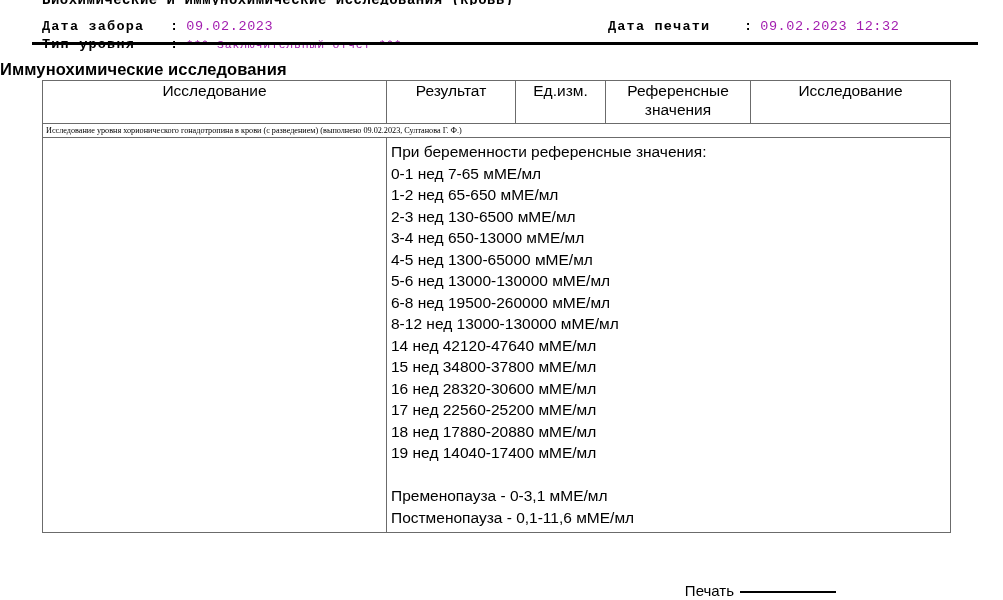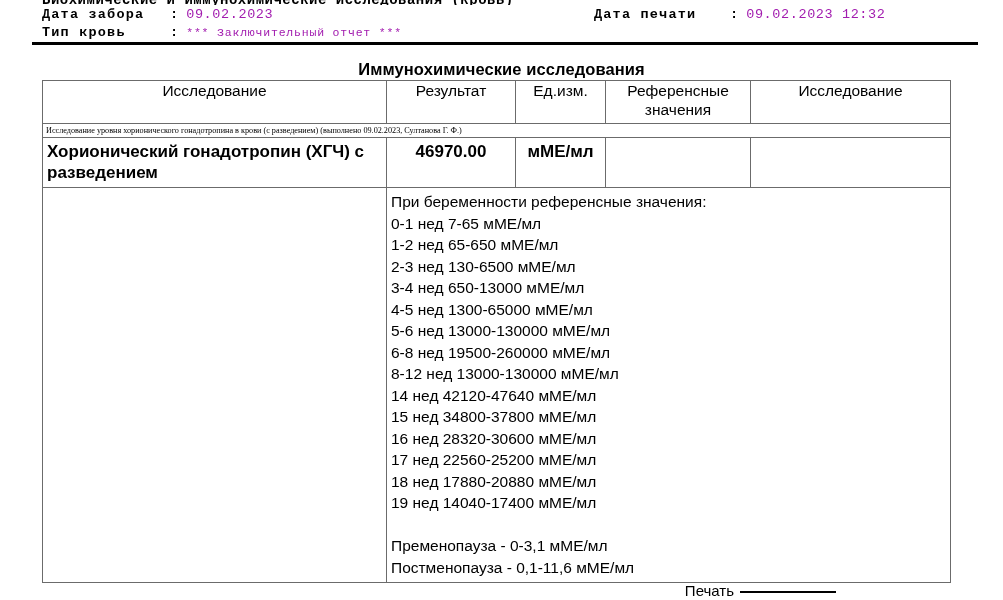--- a/index.html
+++ b/index.html
@@ -38,36 +38,37 @@
   }
   .hdr-row {
     position: absolute;
     white-space: nowrap;
     font-family: "Liberation Mono", monospace;
     font-size: 13.5px;
   }
   .hdr-label {
     font-weight: bold;
     letter-spacing: 1.2px;
+    margin-top: 12px;
   }
   .hdr-colon {
     font-weight: bold;
   }
   .hdr-value {
     font-weight: normal;
     color: #a21caf;
     letter-spacing: 0.6px;
   }
   .hdr-value.small {
     font-size: 11.5px;
     letter-spacing: 0.8px;
   }
   #hdr-sample-date { left: 42px; top: 7px; }
   #hdr-report-type { left: 42px; top: 25px; }
-  #hdr-print-date  { left: 594px; top: 7px; }
+  #hdr-print-date  { left: 608px; top: 7px; }
 
   .hdr-lbl-w {
     display: inline-block;
     width: 128px;
   }
   .hdr-lbl-w2 {
     display: inline-block;
     width: 136px;
   }
 
@@ -79,21 +80,21 @@
     height: 0;
     border-top: 3px solid #000;
   }
 
   
   .section-title {
     position: absolute;
     left: 0;
     top: 60px;
     width: 1003px;
-    text-align: center;
+    text-align: left;
     font-size: 16.5px;
     font-weight: bold;
     letter-spacing: 0.1px;
   }
 
   
   .report-table {
     position: absolute;
     left: 42px;
     top: 80px;
@@ -188,21 +189,21 @@
 <div class="doc-header">
 
   <div class="hdr-clip-line">Биохимические и иммунохимические исследования (кровь)</div>
 
   <div class="hdr-row" id="hdr-sample-date">
     <span class="hdr-label hdr-lbl-w">Дата забора</span><span class="hdr-colon">:</span>
     <span class="hdr-value">09.02.2023</span>
   </div>
 
   <div class="hdr-row" id="hdr-report-type">
-    <span class="hdr-label hdr-lbl-w">Тип кровь</span><span class="hdr-colon">:</span>
+    <span class="hdr-label hdr-lbl-w">Тип уровня</span><span class="hdr-colon">:</span>
     <span class="hdr-value small">*** Заключительный отчет ***</span>
   </div>
 
   <div class="hdr-row" id="hdr-print-date">
     <span class="hdr-label hdr-lbl-w2">Дата печати</span><span class="hdr-colon">:</span>
     <span class="hdr-value">09.02.2023 12:32</span>
   </div>
 
   <div class="hdr-rule"></div>
 </div>
@@ -230,27 +231,20 @@
     </tr>
   </thead>
 
   <tbody>
 
 
     <tr class="row-fine">
       <td colspan="5">Исследование уровня хорионического гонадотропина в крови (с разведением) (выполнено 09.02.2023, Султанова Г. Ф.)</td>
     </tr>
 
-    <tr class="row-result">
-      <td class="cell-study">Хорионический гонадотропин (ХГЧ) с разведением</td>
-      <td class="cell-result">46970.00</td>
-      <td class="cell-units">мМЕ/мл</td>
-      <td></td>
-      <td></td>
-    </tr>
 
     <tr class="row-refblock">
       <td></td>
       <td colspan="4">
         <div class="ref-text" id="ref-block-text">При беременности референсные значения:<br>0-1 нед 7-65 мМЕ/мл<br>1-2 нед 65-650 мМЕ/мл<br>2-3 нед 130-6500 мМЕ/мл<br>3-4 нед 650-13000 мМЕ/мл<br>4-5 нед 1300-65000 мМЕ/мл<br>5-6 нед 13000-130000 мМЕ/мл<br>6-8 нед 19500-260000 мМЕ/мл<br>8-12 нед 13000-130000 мМЕ/мл<br>14 нед 42120-47640 мМЕ/мл<br>15 нед 34800-37800 мМЕ/мл<br>16 нед 28320-30600 мМЕ/мл<br>17 нед 22560-25200 мМЕ/мл<br>18 нед 17880-20880 мМЕ/мл<br>19 нед 14040-17400 мМЕ/мл<br><br>Пременопауза - 0-3,1 мМЕ/мл<br>Постменопауза - 0,1-11,6 мМЕ/мл</div>
       </td>
     </tr>
 
   </tbody>
 </table>

